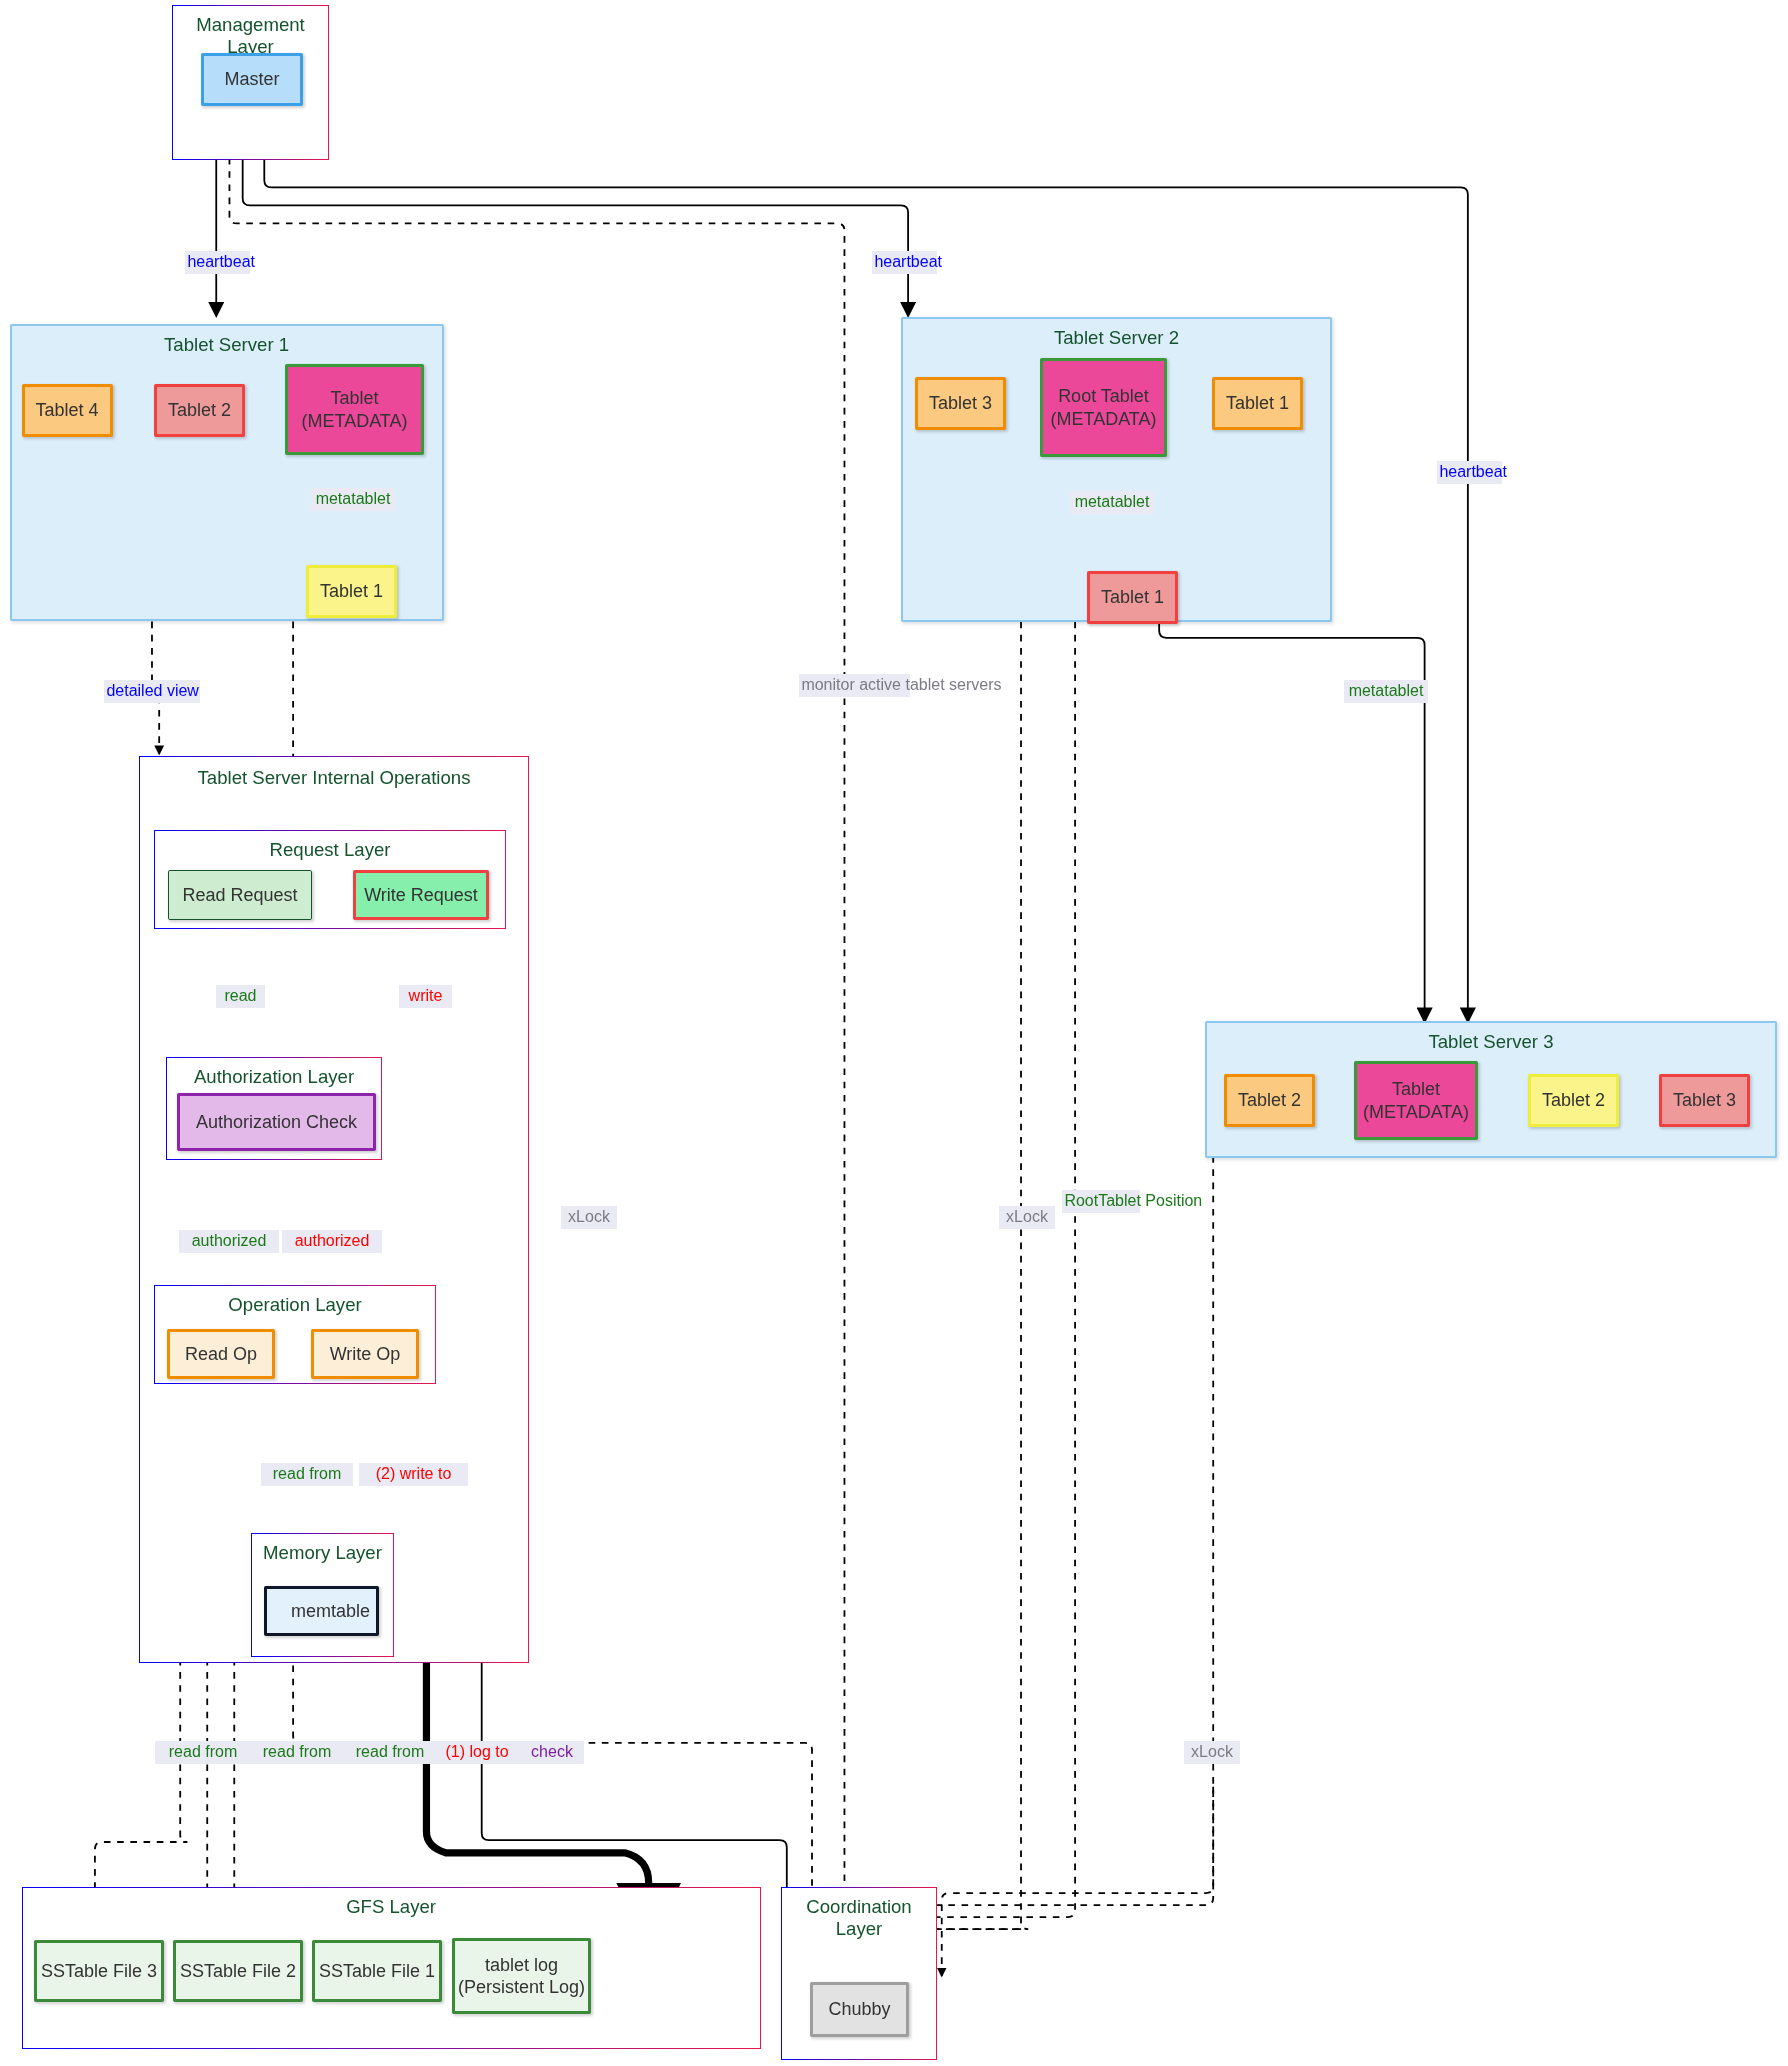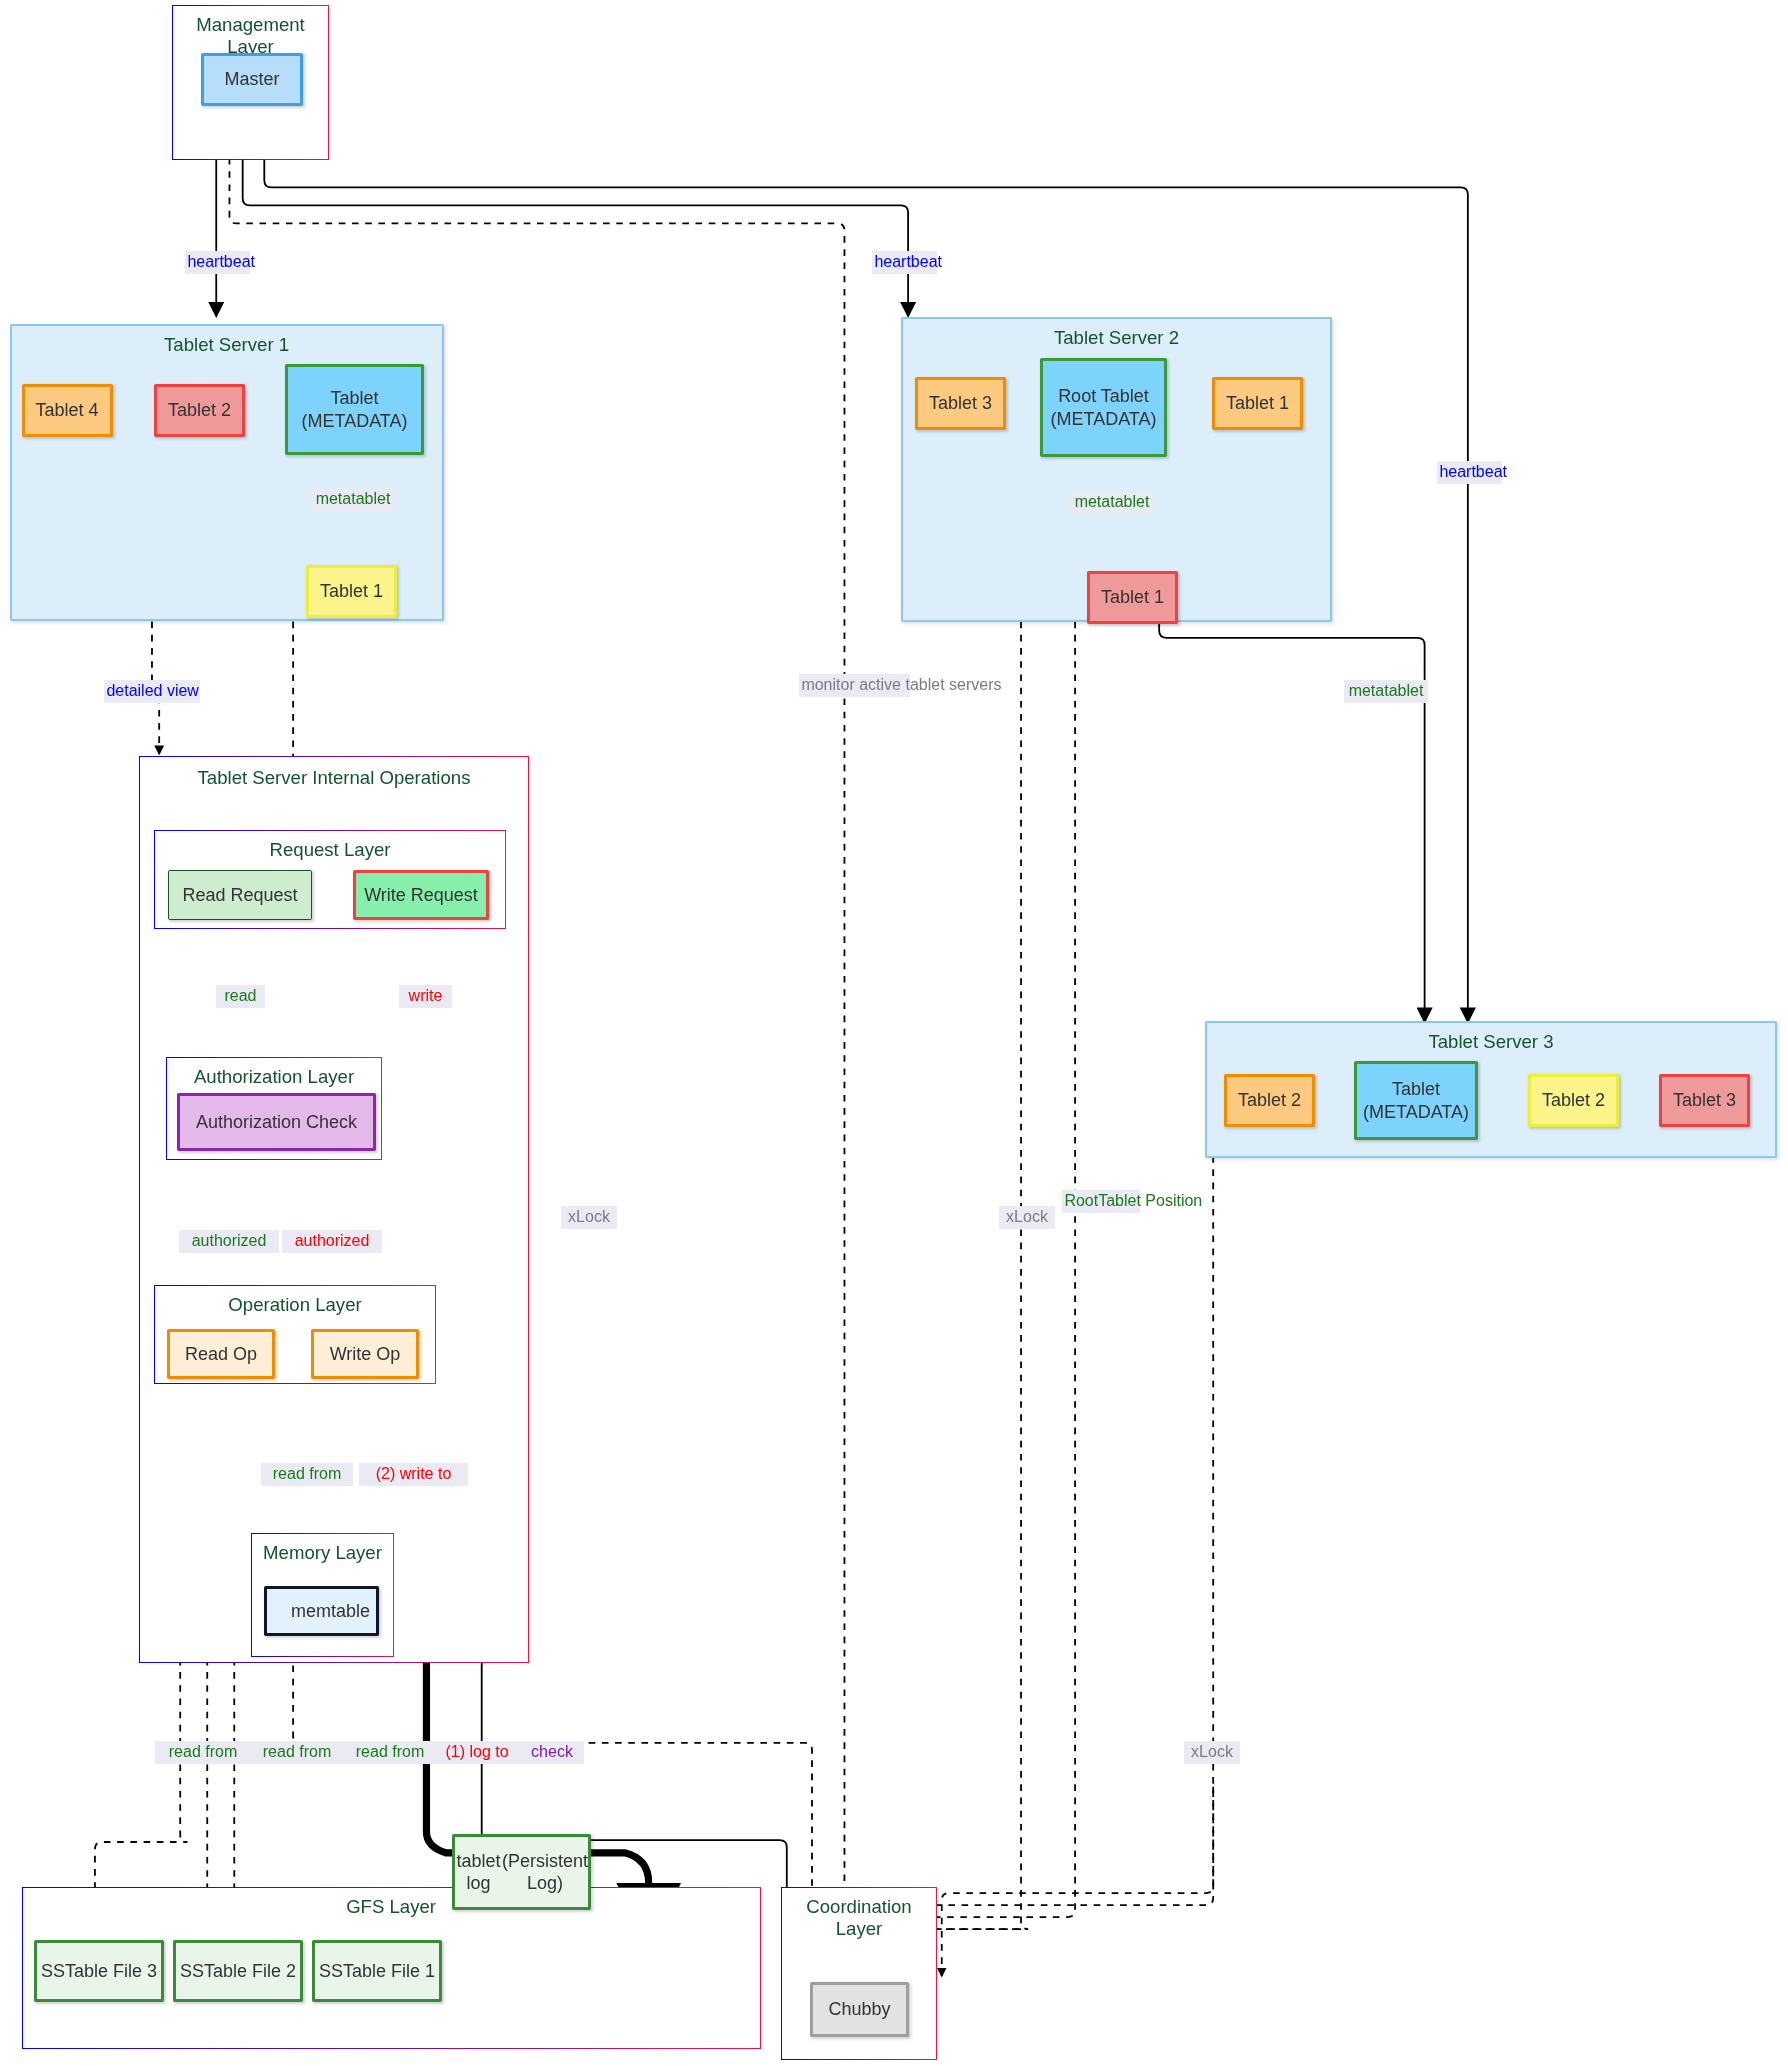--- a/index.html
+++ b/index.html
@@ -9,21 +9,21 @@
 
   
   .node{position:absolute;box-sizing:border-box;display:flex;align-items:center;justify-content:center;
         text-align:center;line-height:1.25;color:#333;border-radius:1.8px;
         box-shadow:1.8px 1.8px 3px rgba(0,0,0,0.18);font-size:18px;}
   .node span{display:block;}
 
   .n-blue   {background:#b6defa;border:3px solid #3ca0e8;}
   .n-orange {background:#fbc97f;border:3px solid #f08c00;}
   .n-red    {background:#ef9a9a;border:3px solid #f04040;}
-  .n-green  {background:#7dd3fc;border:3px solid #3a9a3a;}
+  .n-green  {background:#ec4899;border:3px solid #3a9a3a;}
   .n-yellow {background:#fbf48a;border:3px solid #eded3a;}
   .n-greenl {background:#cdecd0;border:1px solid #14532d;}
   .n-redl   {background:#86efac;border:3px solid #f04040;}
   .n-purple {background:#e3b9ea;border:3px solid #8e24aa;}
   .n-peach  {background:#fdeed8;border:3px solid #f08c00;}
   .n-lblue  {background:#e3f1fd;border:3px solid #0f172a;padding-left:18px;}
   .n-gfs    {background:#eaf5ea;border:3px solid #3a8a3a;}
   .n-gray   {background:#e2e2e2;border:3px solid #9e9e9e;}
 
   
@@ -244,21 +244,21 @@
   </div>
   <div class="node n-gfs" style="left:34px;top:1940px;width:130px;height:62px;">
     <span>SSTable File 3</span>
     </div>
   <div class="node n-gfs" style="left:173px;top:1940px;width:130px;height:62px;">
     <span>SSTable File 2</span>
     </div>
   <div class="node n-gfs" style="left:312px;top:1940px;width:130px;height:62px;">
     <span>SSTable File 1</span>
     </div>
-  <div class="node n-gfs" style="left:452px;top:1834px;width:139px;height:76px;flex-direction:row;">
+  <div class="node n-gfs" style="left:452px;top:1938px;width:139px;height:76px;flex-direction:column;">
     <span>tablet log</span>
     <span>(Persistent Log)</span>
     </div>
 
   <div class="cluster c-grad" style="left:781px;top:1887px;width:156px;height:173px;">
     <div class="ctitle">Coordination Layer</div>
   </div>
   <div class="node n-gray" style="left:810px;top:1982px;width:99px;height:55px;">
     <span>Chubby</span>
     </div>

